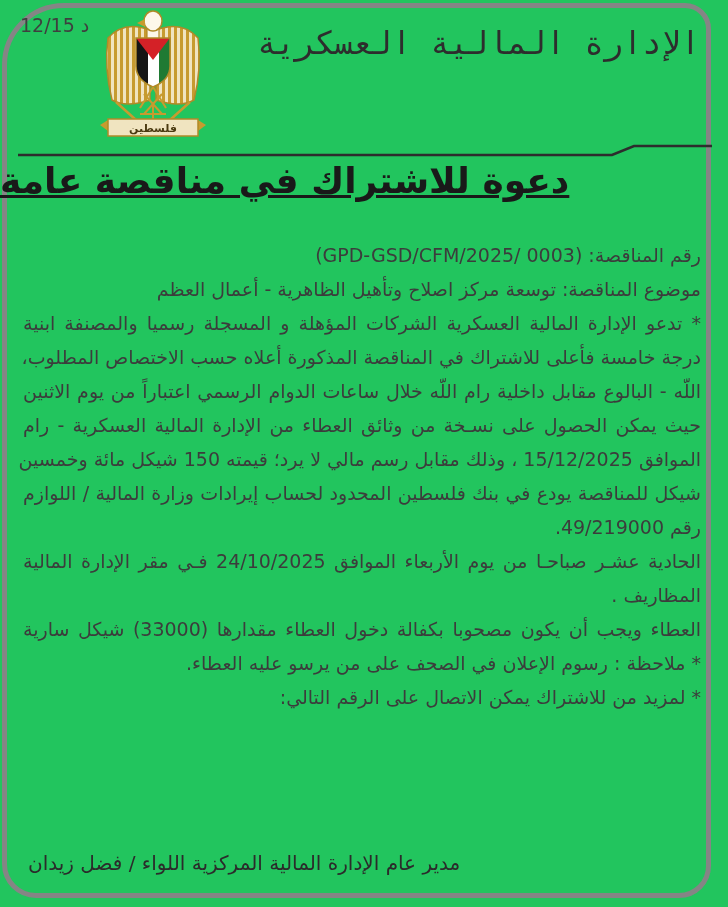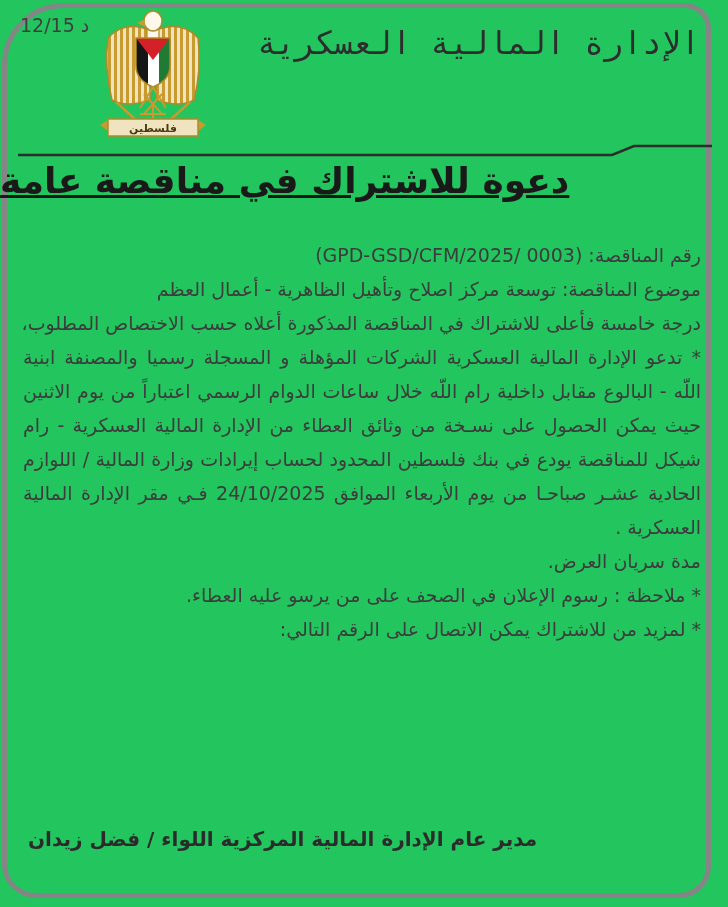--- a/index.html
+++ b/index.html
@@ -74,24 +74,24 @@
   }
   .bline.just{
     text-align:justify;
     text-align-last:justify;
   }
   .bline.end{
     text-align:right;
   }
   .signature{
     position:absolute;
-    top:827px;right:27px;left:28px;
+    top:851px;right:27px;left:28px;
     text-align:left;
     font-size:20px;
-    font-weight:bold;
+    font-weight:normal;
     color:#2b2b2b;
     direction:rtl;
     white-space:nowrap;
   }
 </style>
 </head>
 <body>
 
 <div class="page">
 
@@ -151,27 +151,29 @@
 
   <svg class="sep" viewBox="0 0 728 20" aria-hidden="true">
     <polyline points="18,17 612,17 634,8 712,8" fill="none" stroke="#2d2d2d" stroke-width="2.6"></polyline>
   </svg>
 
   <div class="title">دعوة للاشتراك في مناقصة عامة</div>
 
   <div class="body-block">
     <div class="bline end">رقم المناقصة: (GPD-GSD/CFM/2025/ 0003)</div>
     <div class="bline end">موضوع المناقصة: توسعة مركز اصلاح وتأهيل الظاهرية - أعمال العظم</div>
+    <div class="bline just">* تدعو الإدارة المالية العسكرية الشركات المؤهلة و المسجلة رسميا والمصنفة ابنية</div>
     <div class="bline just">درجة خامسة فأعلى للاشتراك في المناقصة المذكورة أعلاه حسب الاختصاص المطلوب،</div>
-    <div class="bline just">* تدعو الإدارة المالية العسكرية الشركات المؤهلة و المسجلة رسميا والمصنفة ابنية</div>
     <div class="bline just">اللّه - البالوع مقابل داخلية رام اللّه خلال ساعات الدوام الرسمي اعتباراً من يوم الاثنين</div>
     <div class="bline just">حيث يمكن الحصول على نسـخة من وثائق العطاء من الإدارة المالية العسكرية - رام</div>
+    <div class="bline just">الموافق 15/12/2025 ، وذلك مقابل رسم مالي لا يرد؛ قيمته 150 شيكل مائة وخمسين</div>
     <div class="bline just">شيكل للمناقصة يودع في بنك فلسطين المحدود لحساب إيرادات وزارة المالية / اللوازم</div>
+    <div class="bline end">رقم 49/219000.</div>
     <div class="bline just">الحادية عشـر صباحـا من يوم الأربعاء الموافق 24/10/2025 فـي مقر الإدارة المالية</div>
-    <div class="bline end">العسكرية .</div>
-    <div class="bline end">مدة سريان العرض.</div>
+    <div class="bline end">المظاريف .</div>
+    <div class="bline just">العطاء ويجب أن يكون مصحوبا بكفالة دخول العطاء مقدارها (33000) شيكل سارية</div>
     <div class="bline end">* ملاحظة : رسوم الإعلان في الصحف على من يرسو عليه العطاء.</div>
     <div class="bline end">* لمزيد من للاشتراك يمكن الاتصال على الرقم التالي:</div>
   </div>
 
   <div class="signature">مدير عام الإدارة المالية المركزية اللواء / فضل زيدان</div>
 
 </div>
 
 </body></html>

